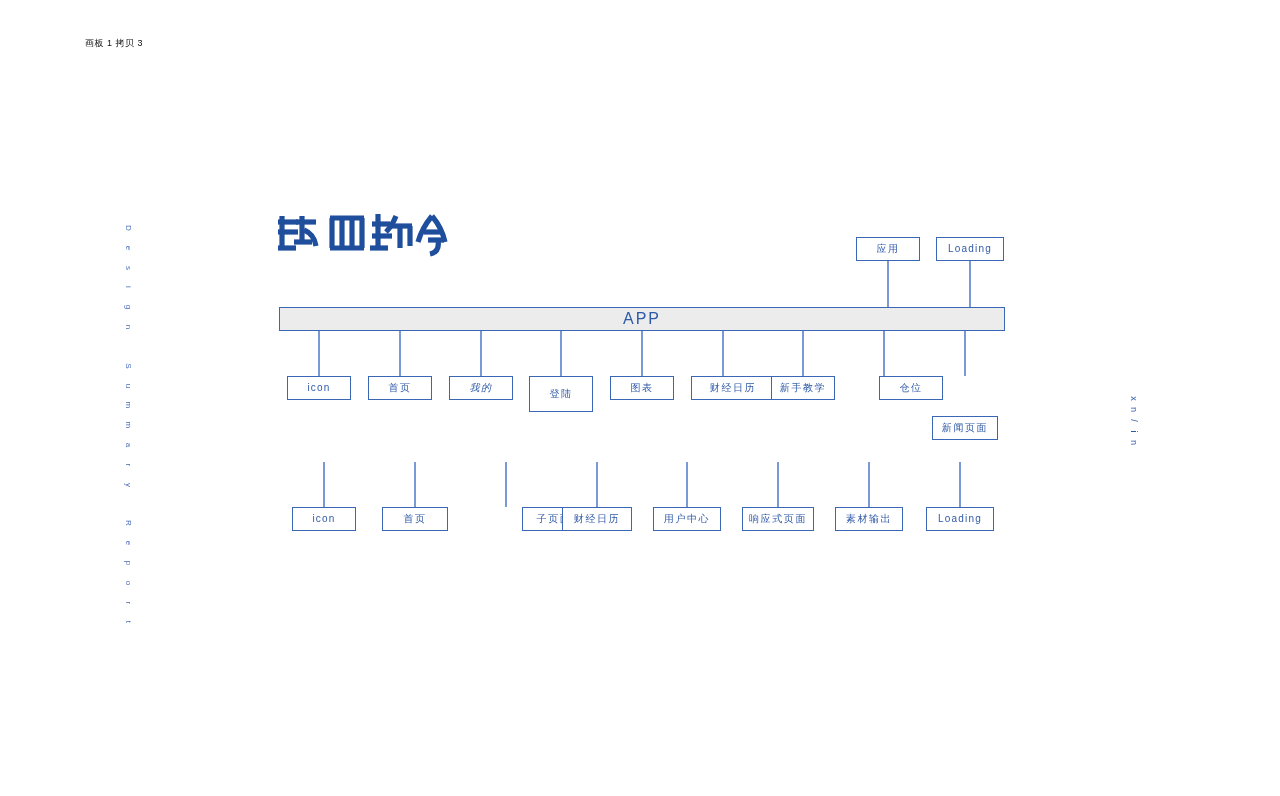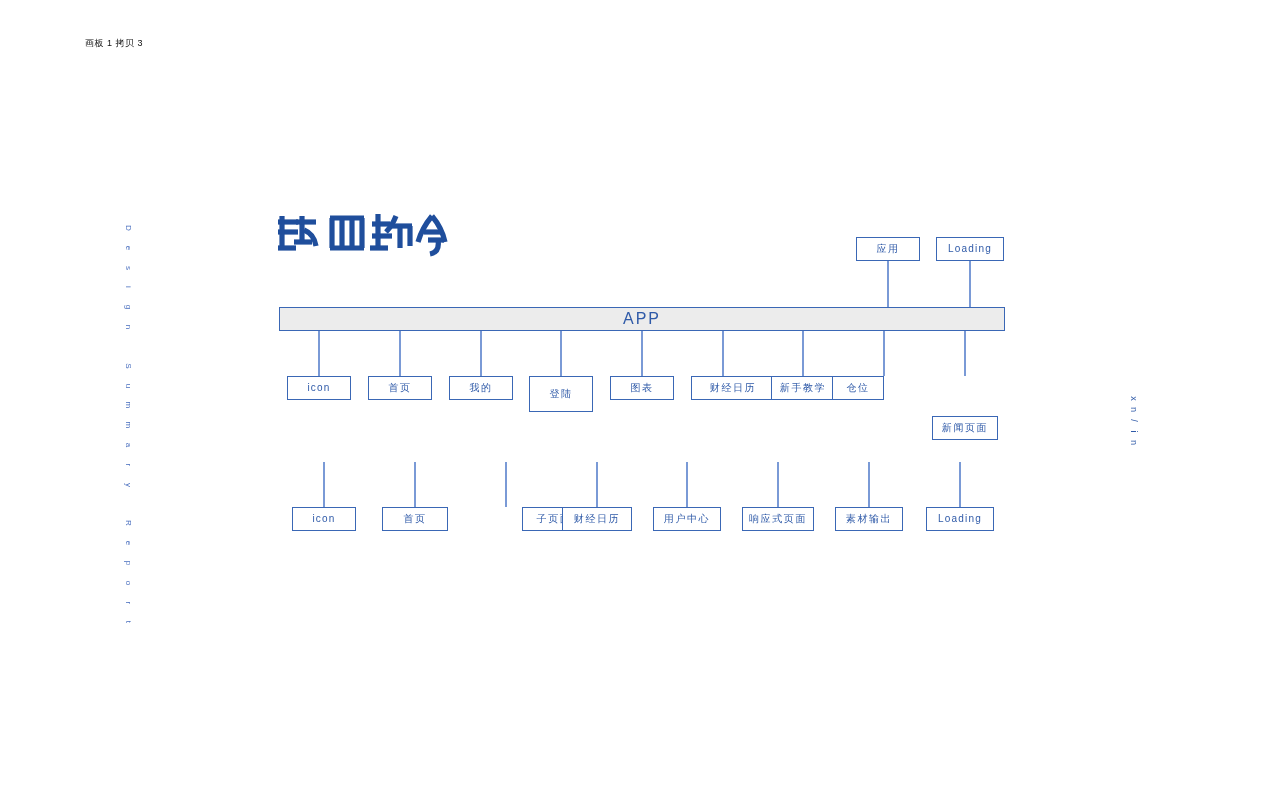--- a/index.html
+++ b/index.html
@@ -209,31 +209,31 @@
 <div class="diagram" id="diagram">
     <div class="node" style="left: 856px; top: 237px; width: 64px; height: 24px;">应用</div>
     <div class="conn conn-v" style="left: 887px; top: 261px; height: 46px;"></div>
     <div class="node latin" style="left: 936px; top: 237px; width: 68px; height: 24px;">Loading</div>
     <div class="conn conn-v" style="left: 969px; top: 261px; height: 46px;"></div>
     <div class="group-bar" style="left: 279px; top: 307px; width: 726px; height: 24px;">APP</div>
     <div class="node latin" style="left: 287px; top: 376px; width: 64px; height: 24px;">icon</div>
     <div class="conn conn-v" style="left: 318px; top: 331px; height: 45px;"></div>
     <div class="node" style="left: 368px; top: 376px; width: 64px; height: 24px;">首页</div>
     <div class="conn conn-v" style="left: 399px; top: 331px; height: 45px;"></div>
-    <div class="node" style="left: 449px; top: 376px; width: 64px; height: 24px;">我的</div>
+    <div class="node" style="left: 449px; top: 376px; width: 64px; height: 24px; font-style: italic;">我的</div>
     <div class="conn conn-v" style="left: 480px; top: 331px; height: 45px;"></div>
     <div class="node" style="left: 529px; top: 376px; width: 64px; height: 36px;">登陆</div>
     <div class="conn conn-v" style="left: 560px; top: 331px; height: 45px;"></div>
     <div class="node" style="left: 610px; top: 376px; width: 64px; height: 24px;">图表</div>
     <div class="conn conn-v" style="left: 641px; top: 331px; height: 45px;"></div>
     <div class="node" style="left: 691px; top: 376px; width: 84px; height: 24px;">财经日历</div>
     <div class="conn conn-v" style="left: 722px; top: 331px; height: 45px;"></div>
     <div class="node" style="left: 771px; top: 376px; width: 64px; height: 24px;">新手教学</div>
     <div class="conn conn-v" style="left: 802px; top: 331px; height: 45px;"></div>
-    <div class="node" style="left: 832px; top: 376px; width: 52px; height: 24px;">仓位</div>
+    <div class="node" style="left: 879px; top: 376px; width: 64px; height: 24px;">仓位</div>
     <div class="conn conn-v" style="left: 883px; top: 331px; height: 45px;"></div>
     <div class="node" style="left: 932px; top: 376px; width: 66px; height: 24px; margin-top: 40px;">新闻页面</div>
     <div class="conn conn-v" style="left: 964px; top: 331px; height: 45px;"></div>
     <div class="node latin" style="left: 292px; top: 507px; width: 64px; height: 24px;">icon</div>
     <div class="conn conn-v" style="left: 323px; top: 462px; height: 45px;"></div>
     <div class="node" style="left: 382px; top: 507px; width: 66px; height: 24px;">首页</div>
     <div class="conn conn-v" style="left: 414px; top: 462px; height: 45px;"></div>
     <div class="node" style="left: 474px; top: 507px; width: 64px; height: 24px; margin-left: 48px;">子页面</div>
     <div class="conn conn-v" style="left: 505px; top: 462px; height: 45px;"></div>
     <div class="node" style="left: 562px; top: 507px; width: 70px; height: 24px;">财经日历</div>

